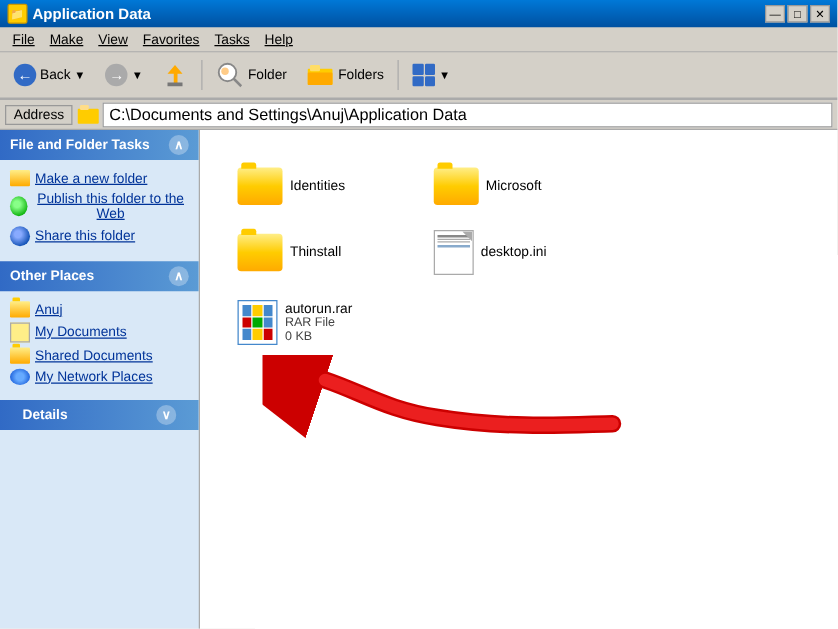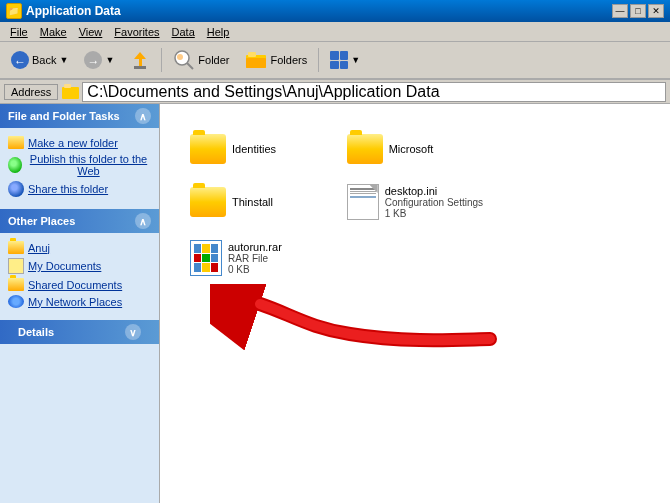--- a/index.html
+++ b/index.html
@@ -131,21 +131,21 @@
       padding: 1px 6px;
       border: 1px solid #999;
       background: #d4d0c8;
       margin-right: 4px;
     }
     .address-input {
       flex: 1;
       border: 1px solid #999;
       background: white;
       padding: 1px 4px;
-      font-size: 16px;
+      font-size: 13px;
       height: 20px;
     }
 
     
     .main-layout {
       display: flex;
       height: calc(503px - 22px - 20px - 38px - 24px);
       background: white;
     }
 
@@ -387,21 +387,21 @@
     <div class="title-btn">□</div>
     <div class="title-btn">✕</div>
   </div>
 </div>
 
 <div class="menu-bar">
   <span class="menu-item">File</span>
   <span class="menu-item">Make</span>
   <span class="menu-item">View</span>
   <span class="menu-item">Favorites</span>
-  <span class="menu-item">Data</span>
+  <span class="menu-item">Tasks</span>
   <span class="menu-item">Help</span>
 </div>
 
 <div class="toolbar">
 
   <div class="toolbar-btn">
     <span class="back-arrow">←</span>
     <span>Back</span>
     <span style="font-size:9px;">▼</span>
   </div>
@@ -543,21 +543,20 @@
       <div class="desktop-ini-icon">
         <div style="padding:2px;font-size:7px;color:#444;line-height:1.2;">
           <div style="background:#888;height:2px;margin:1px 0;"></div>
           <div style="background:#aaa;height:1px;margin:1px 0;"></div>
           <div style="background:#aaa;height:1px;margin:1px 0;"></div>
           <div style="background:#88aacc;height:2px;margin:2px 0;"></div>
         </div>
       </div>
       <div>
         <div class="file-label">desktop.ini</div>
-        <div style="font-size:10px;color:#444;">Configuration Settings<br>1 KB</div>
       </div>
     </div>
 
     <div></div>
 
     <div class="file-item">
       <div class="rar-icon">
         <div class="rar-cell blue"></div>
         <div class="rar-cell yellow"></div>
         <div class="rar-cell blue"></div>

